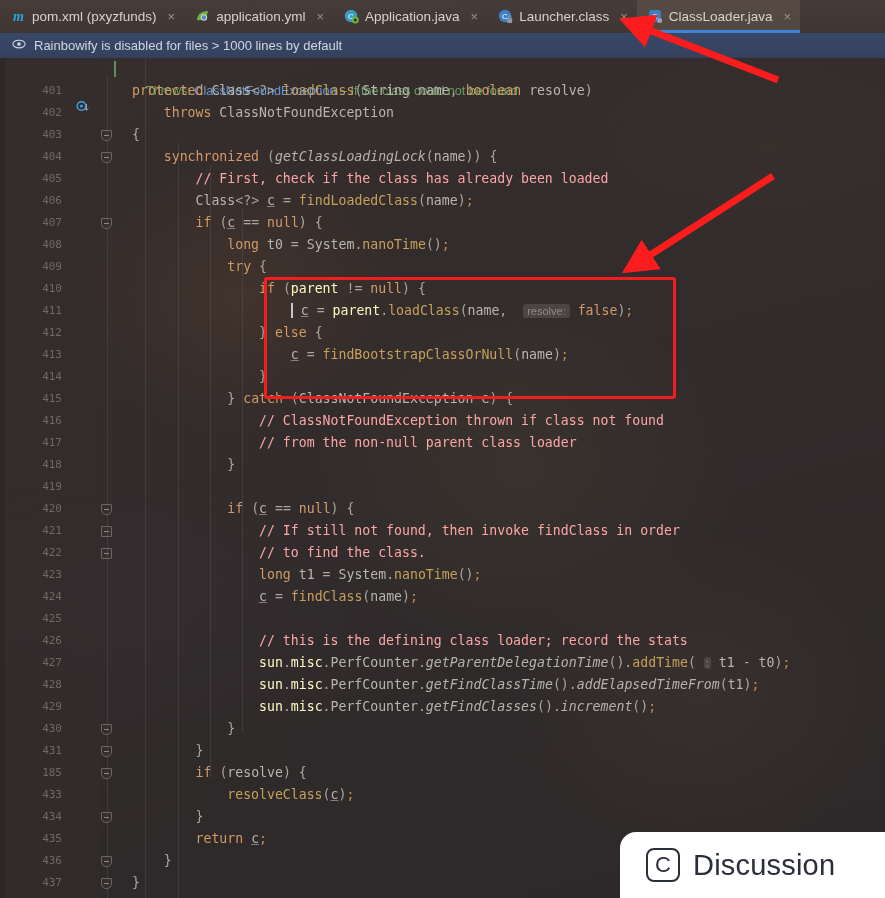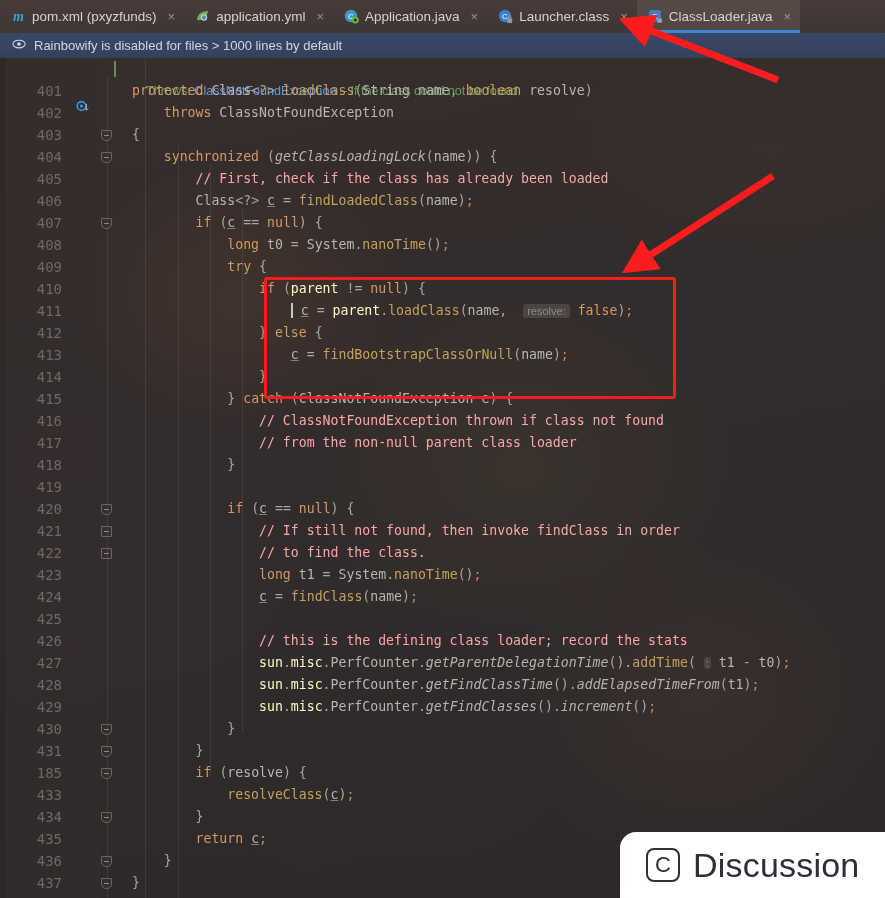--- a/index.html
+++ b/index.html
@@ -66,21 +66,21 @@
   }
   #gutter{
     position:absolute; left:0; top:0; width:100px; height:100%;
     background:rgba(52,45,44,.40);
   }
   #gutter-edge{ position:absolute; left:0; top:0; width:5px; height:100%; background:rgba(40,35,34,.45); }
 
   .row{ position:relative; height:22px; line-height:22px; white-space:pre; }
   .lnum{
     position:absolute; left:0; width:62px; text-align:right;
-    color:#6f6865; font-size:14px;
+    color:#6f6865; font-size:11px;
   }
   .fold{
     position:absolute; left:101px; top:6px; width:11px; height:11px;
   }
   .fold i{
     display:block; width:11px; height:11px; border:1px solid #6d6562; border-radius:1px;
     position:relative; background:rgba(60,53,51,.35);
   }
   .fold i:before{
     content:""; position:absolute; left:2px; right:2px; top:4px; height:1px; background:#8d8682;
@@ -130,21 +130,21 @@
   }
   .arrow{ position:absolute; z-index:21; }
 
   
   #discussion{
     position:absolute; right:0; bottom:0; width:265px; height:66px; z-index:30;
     background:#fff; border-top-left-radius:16px;
     display:flex; align-items:center; gap:13px; padding-left:26px;
     font-family:"Liberation Sans", sans-serif;
   }
-  #discussion .dlabel{ font-size:34px; color:#2b2f3a; letter-spacing:.2px; }
+  #discussion .dlabel{ font-size:29px; color:#2b2f3a; letter-spacing:.2px; }
   .cbox{
     width:34px; height:34px; border:2.5px solid #2b2f3a; border-radius:8px;
     display:flex; align-items:center; justify-content:center;
     font-size:22px; color:#2b2f3a; font-family:"Liberation Sans",sans-serif;
   }
 </style>
 </head>
 <body>
 
 <div id="wallpaper"></div>

